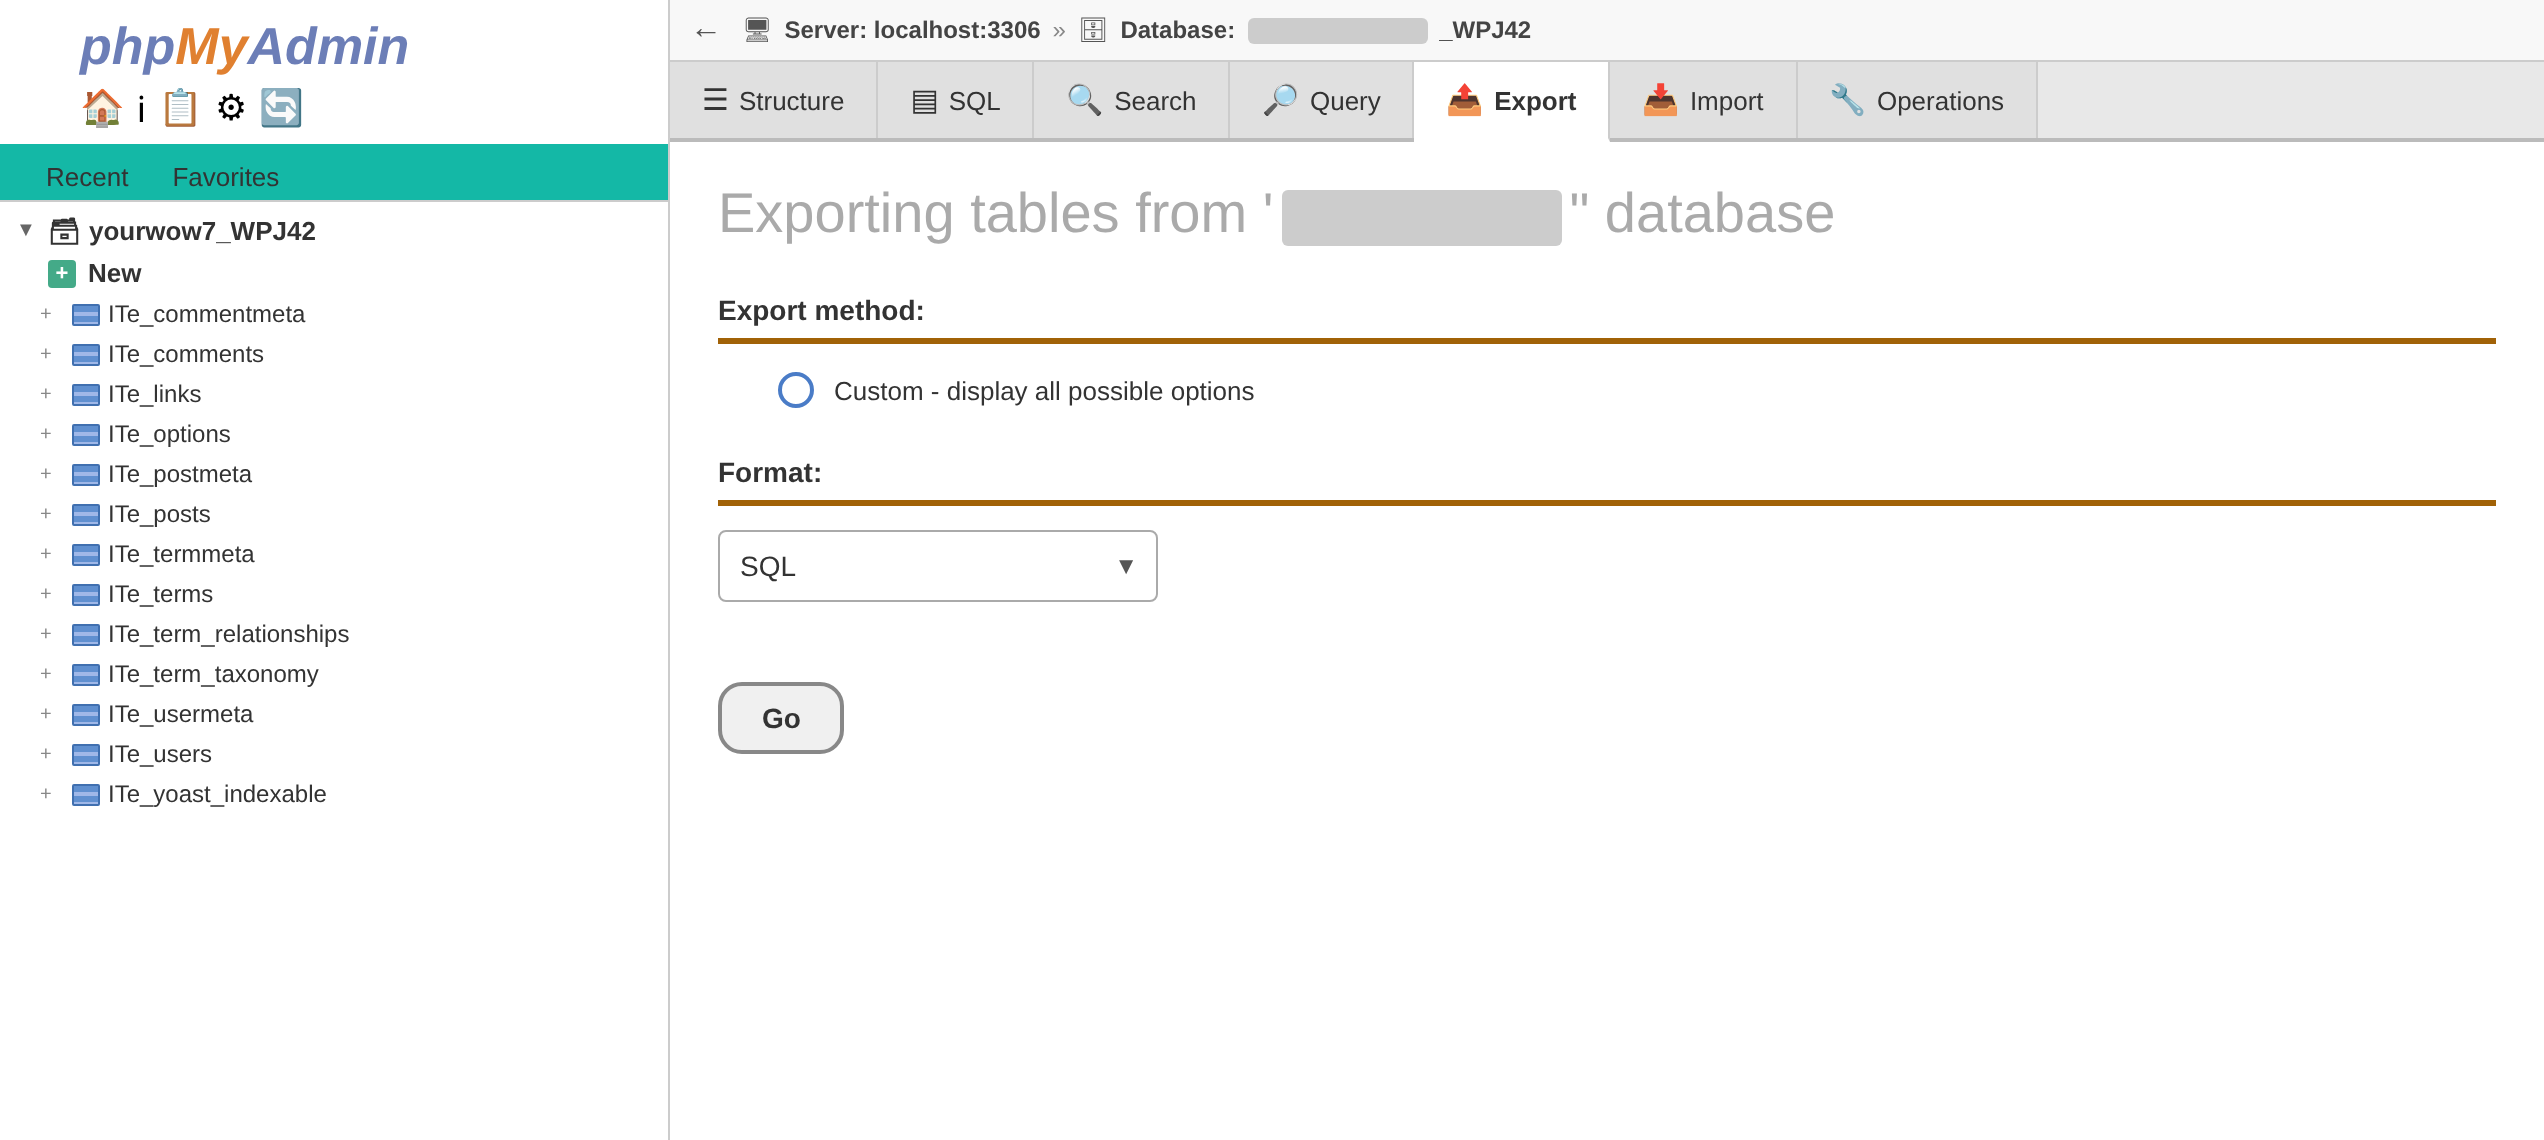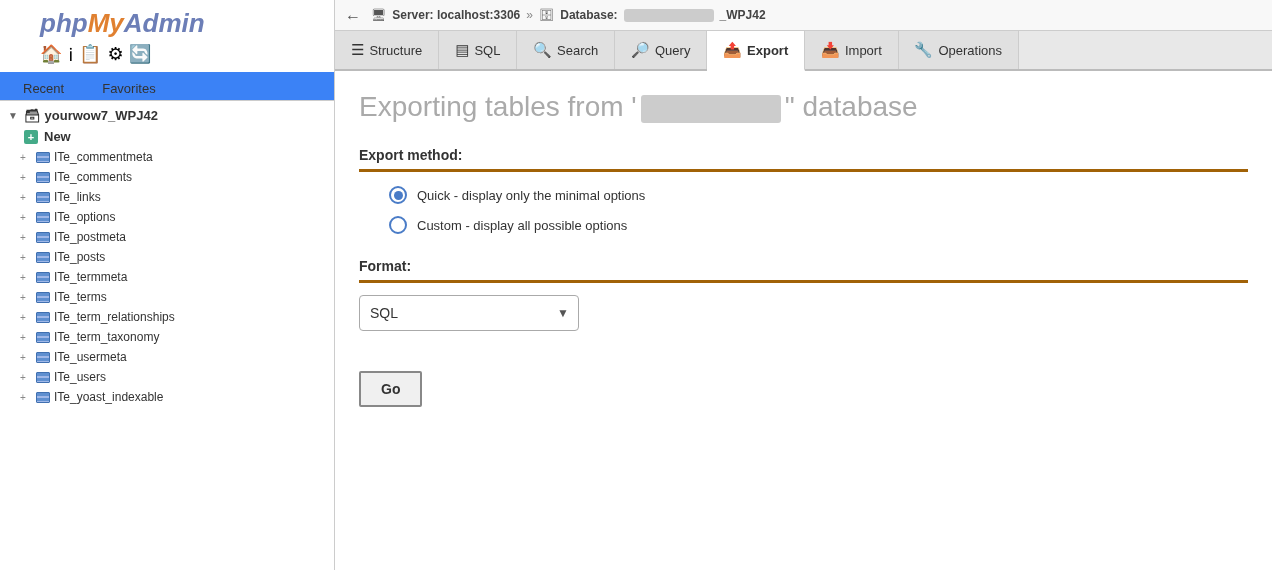--- a/index.html
+++ b/index.html
@@ -39,24 +39,24 @@
       align-items: center;
     }
 
     .logo-icon {
       font-size: 18px;
       cursor: pointer;
     }
 
     .nav-tabs {
       display: flex;
-      gap: 16px;
+      gap: 0;
       border-bottom: 1px solid #ccc;
       padding: 4px 12px 0;
-      background: #3b82f6;
+      background: #14b8a6;
     }
 
     .nav-tab {
       padding: 4px 10px;
       cursor: pointer;
       font-size: 13px;
       border: 1px solid transparent;
       border-bottom: none;
       border-radius: 3px 3px 0 0;
       color: #333;
@@ -330,21 +330,21 @@
       pointer-events: none;
       color: #555;
       font-size: 12px;
     }
 
     .go-button {
       margin-top: 16px;
       padding: 8px 20px;
       background: #f0f0f0;
       border: 2px solid #888;
-      border-radius: 2px;
+      border-radius: 12px;
       font-size: 14px;
       font-weight: bold;
       cursor: pointer;
       color: #333;
     }
 
     
     .db-tree::-webkit-scrollbar { width: 6px; }
     .db-tree::-webkit-scrollbar-track { background: #f0f0f0; }
     .db-tree::-webkit-scrollbar-thumb { background: #bbb; border-radius: 3px; }
@@ -523,24 +523,20 @@
 
   <div class="content">
     <div class="page-title">
       <span>Exporting tables from '</span><span class="db-name-blur"></span><span>" database</span>
     </div>
 
     <div class="section-header">Export method:</div>
 
     <div class="radio-group">
       <label class="radio-option">
-        <div class="radio-circle checked"></div>
-        <span>Quick - display only the minimal options</span>
-      </label>
-      <label class="radio-option">
         <div class="radio-circle"></div>
         <span>Custom - display all possible options</span>
       </label>
     </div>
 
     <div class="format-section">
       <div class="section-header">Format:</div>
       <div style="margin-top: 12px;">
         <div class="select-wrapper">
           <select id="format-select"><option value="SQL">SQL</option><option value="CSV">CSV</option><option value="CSV for MS Excel">CSV for MS Excel</option><option value="JSON">JSON</option><option value="XML">XML</option></select>

